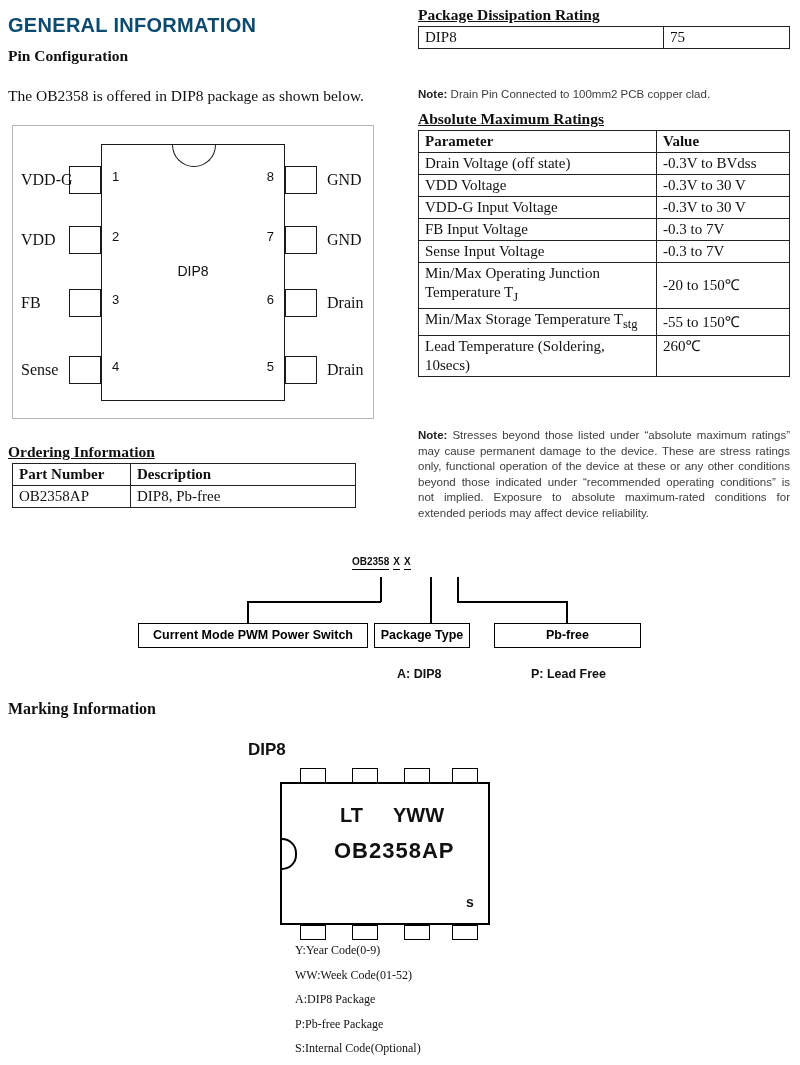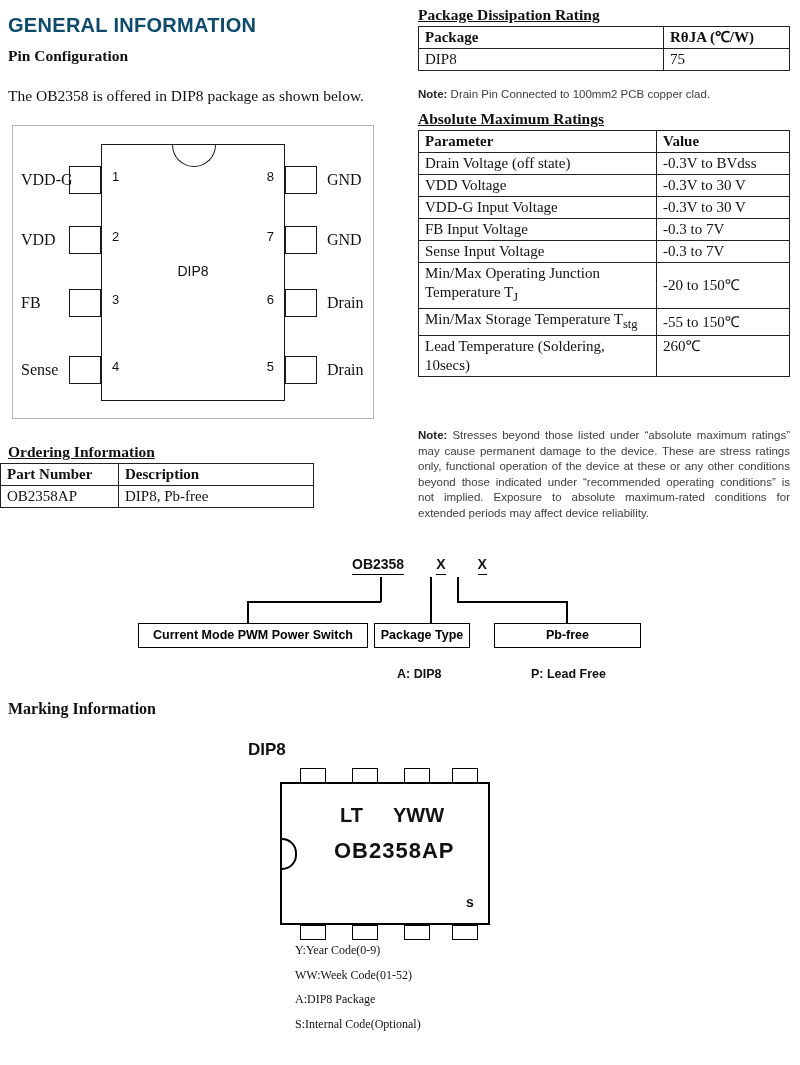--- a/index.html
+++ b/index.html
@@ -31,22 +31,22 @@
   .notch { position: absolute; left: 70px; top: 0; width: 44px; height: 22px; background: #fff;
            border: 1.5px solid #1a1a1a; border-top: none; border-radius: 0 0 22px 22px; }
   .pnum { position: absolute; font-family: "Liberation Sans", sans-serif; font-size: 13px; color: #111; }
   .chip-label { position: absolute; left: 0; right: 0; top: 118px; text-align: center;
                 font-family: "Liberation Sans", sans-serif; font-size: 14px; color: #111; }
   .pin { position: absolute; width: 32px; height: 28px; border: 1px solid #1a1a1a; background: #fff; }
   .pin.l { left: 56px; } .pin.r { left: 272px; }
   .pin-name { position: absolute; font-size: 16px; color: #111; }
 
   
-  .decode-part { left: 352px; top: 556px; display: flex; gap: 32px;
-                 font-family: "Liberation Sans", sans-serif; font-size: 14px; font-weight: 700; }
+  .decode-part { left: 352px; top: 556px; display: flex; gap: 4px;
+                 font-family: "Liberation Sans", sans-serif; font-size: 10px; font-weight: 700; }
   .decode-part .u { border-bottom: 1.5px solid #000; padding-bottom: 2px; }
   .dline { position: absolute; background: #000; }
   .dbox { position: absolute; height: 25px; border: 1px solid #000; text-align: center;
           font-family: "Liberation Sans", sans-serif; font-size: 12.5px; font-weight: 700; line-height: 23px; color: #000; }
   .dcode { position: absolute; font-family: "Liberation Sans", sans-serif; font-size: 12.5px; font-weight: 700; }
 
   
   .mark-chip { left: 280px; top: 768px; width: 248px; height: 172px; }
   .mc-body { position: absolute; left: 0; top: 14px; width: 210px; height: 143px; border: 2.5px solid #000; background: #fff; }
   .mc-pin { position: absolute; width: 26px; height: 15px; border: 1.5px solid #000; background: #fff; }
@@ -99,21 +99,21 @@
       <span class="pnum" style="left:10px; top:214px;">4</span>
       <span class="pnum" style="right:10px; top:24px;">8</span>
       <span class="pnum" style="right:10px; top:84px;">7</span>
       <span class="pnum" style="right:10px; top:147px;">6</span>
       <span class="pnum" style="right:10px; top:214px;">5</span>
       <span class="chip-label">DIP8</span>
     </div>
   </div>
 
   <div class="abs h-sub-u" style="left:8px; top:443px;">Ordering Information</div>
-  <table class="abs doc-table" style="left:0; top:463px; width:314px;padding-left:38px;">
+  <table class="abs doc-table" style="left:12px; top:463px; width:344px;padding-left:38px;">
     <colgroup>
         <col style="width:118px;">
         <col>
       </colgroup>
     <tbody>
         <tr>
       <th>Part Number</th>
       <th>Description</th>
     </tr>
     <tr>
@@ -123,24 +123,20 @@
   </tbody>
     </table>
 
   <div class="abs h-sub-u" style="left:418px; top:6px;">Package Dissipation Rating</div>
   <table class="abs doc-table" style="left:418px; top:26px; width:372px;">
     <colgroup>
         <col style="width:245px;">
         <col>
       </colgroup>
     <tbody>
-        <tr>
-      <th>Package</th>
-      <th>RθJA (℃/W)</th>
-    </tr>
     <tr>
       <td>DIP8</td>
       <td>75</td>
     </tr>
   </tbody>
     </table>
   <p class="abs note" style="left:418px; top:87px; width:372px;"><b>Note:</b><span> Drain Pin Connected to 100mm2 PCB copper clad.</span></p>
 
   <div class="abs h-sub-u" style="left:418px; top:110px;">Absolute Maximum Ratings</div>
   <table class="abs doc-table" style="left:418px; top:130px; width:372px;">
@@ -232,16 +228,17 @@
       </div>
       <div class="mc-line2">OB2358AP</div>
       <div class="mc-corner">s</div>
     </div>
   </div>
 
   <div class="abs legend">
     <div>Y:Year Code(0-9)</div>
     <div>WW:Week Code(01-52)</div>
     <div>A:DIP8 Package</div>
+    <div>P:Pb-free Package</div>
     <div>S:Internal Code(Optional)</div>
   </div>
 
 </div>
 
 </body></html>

